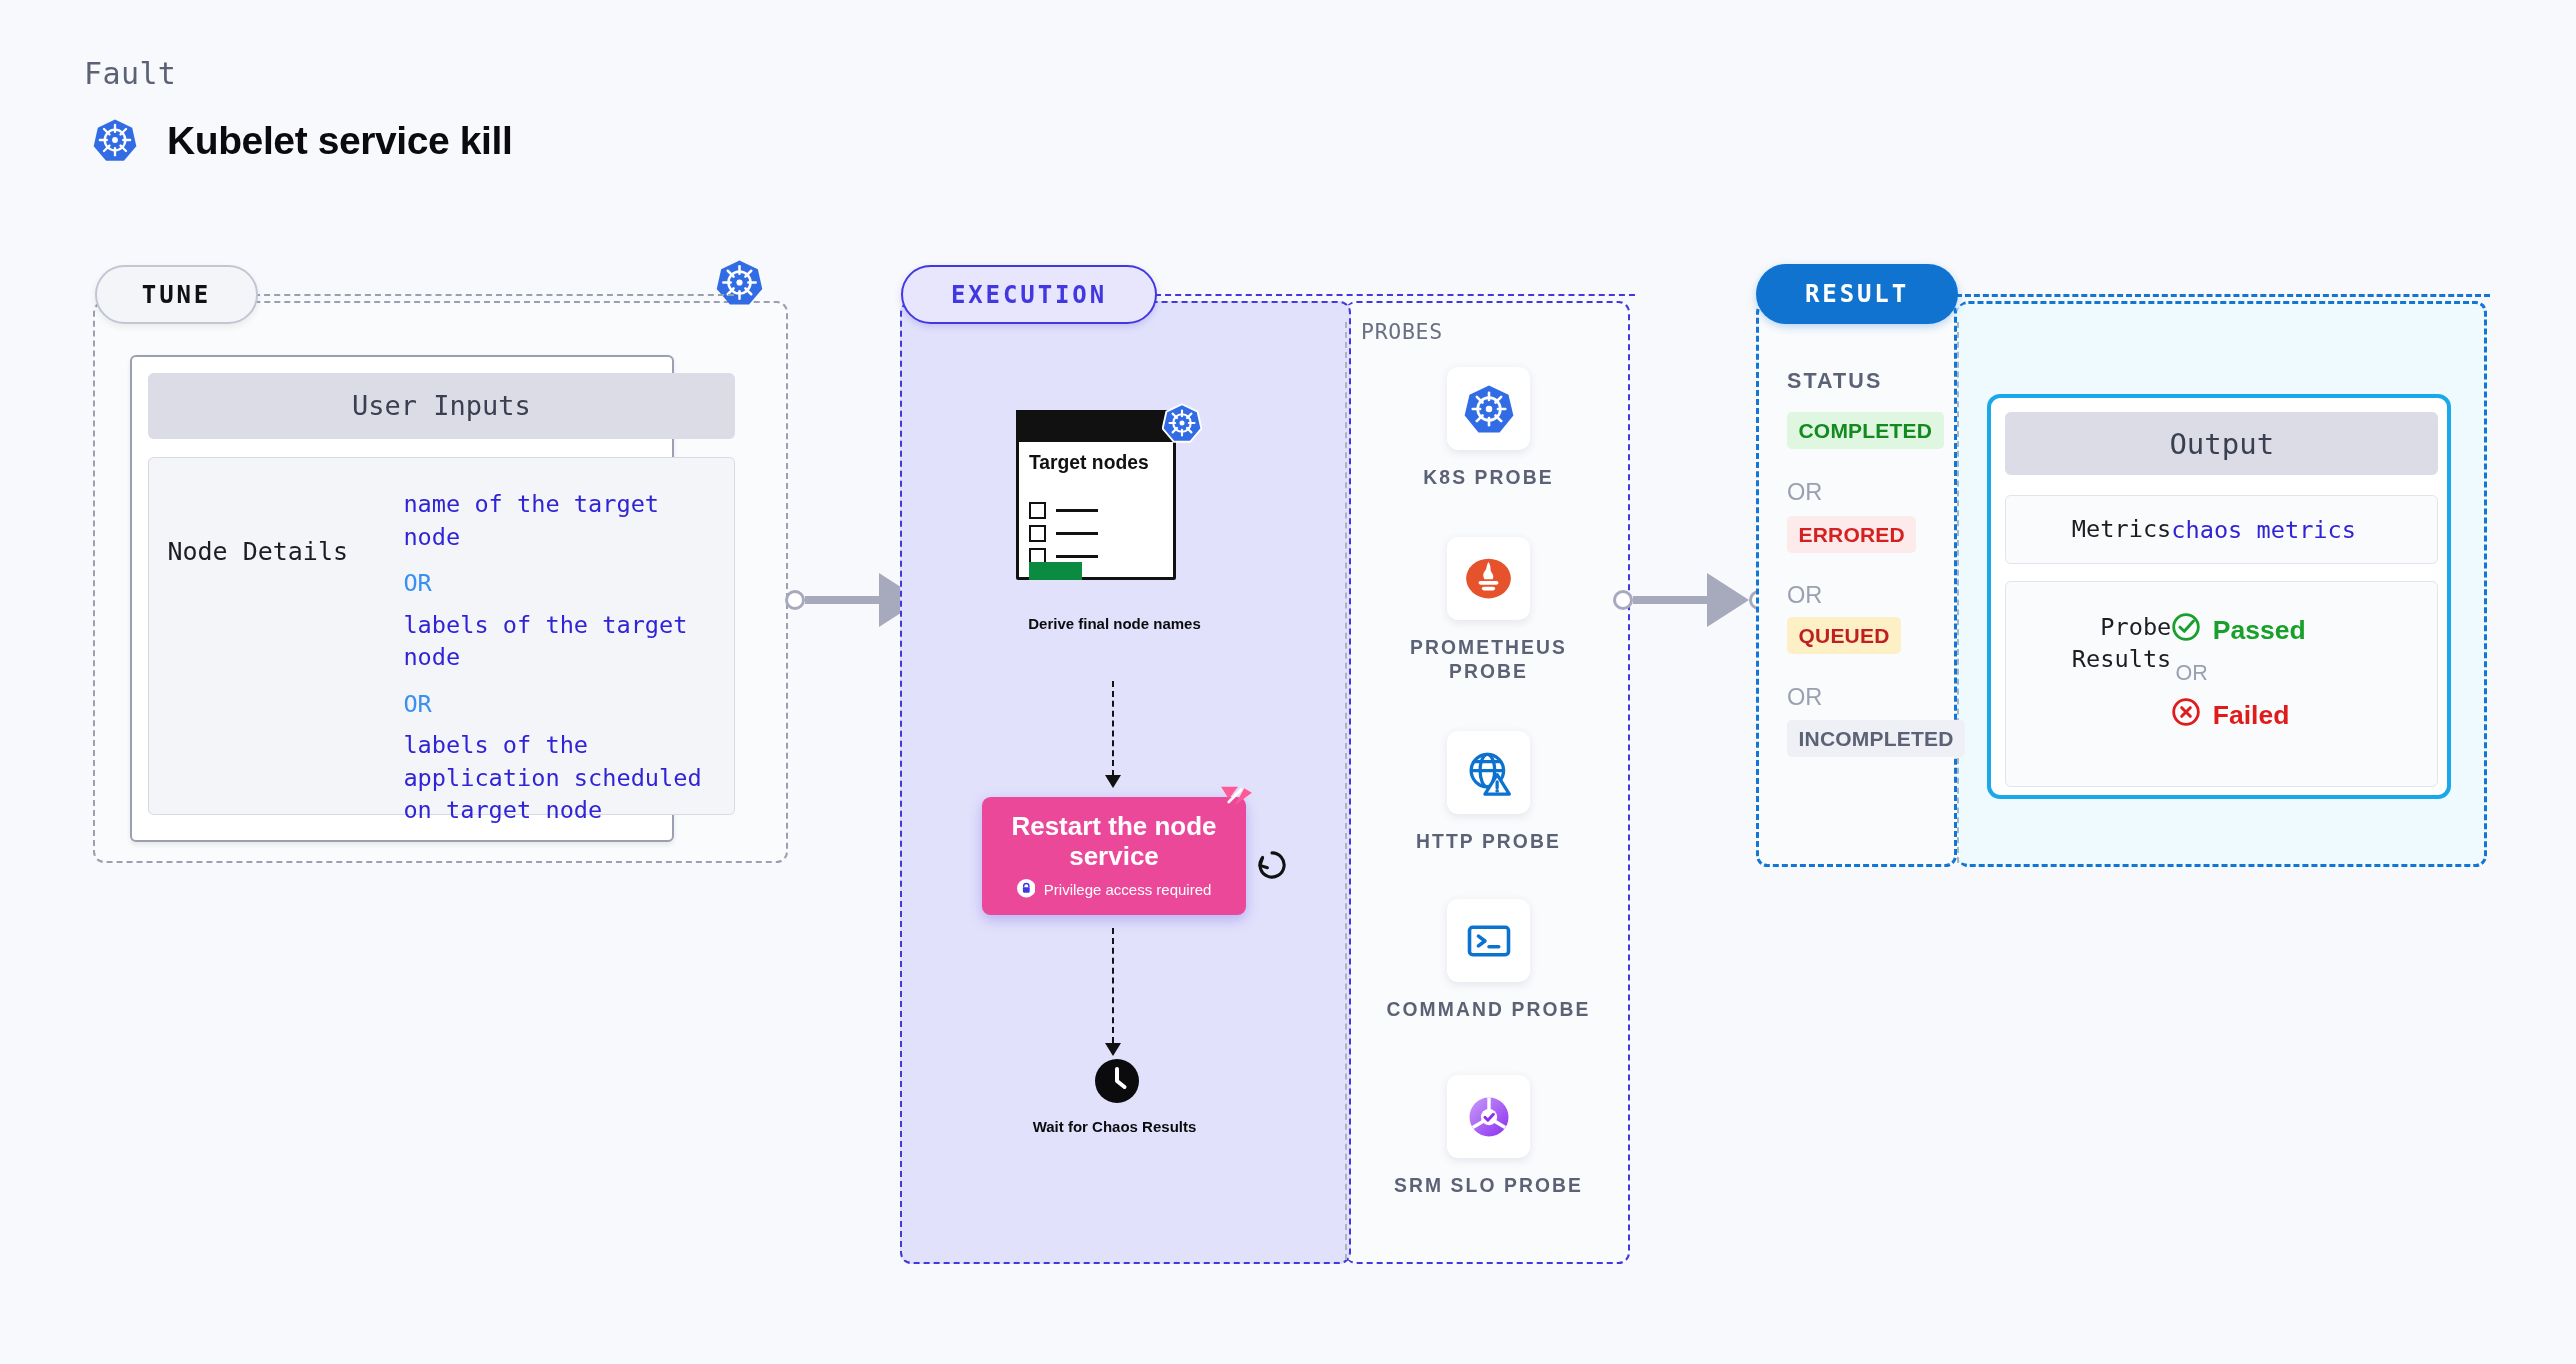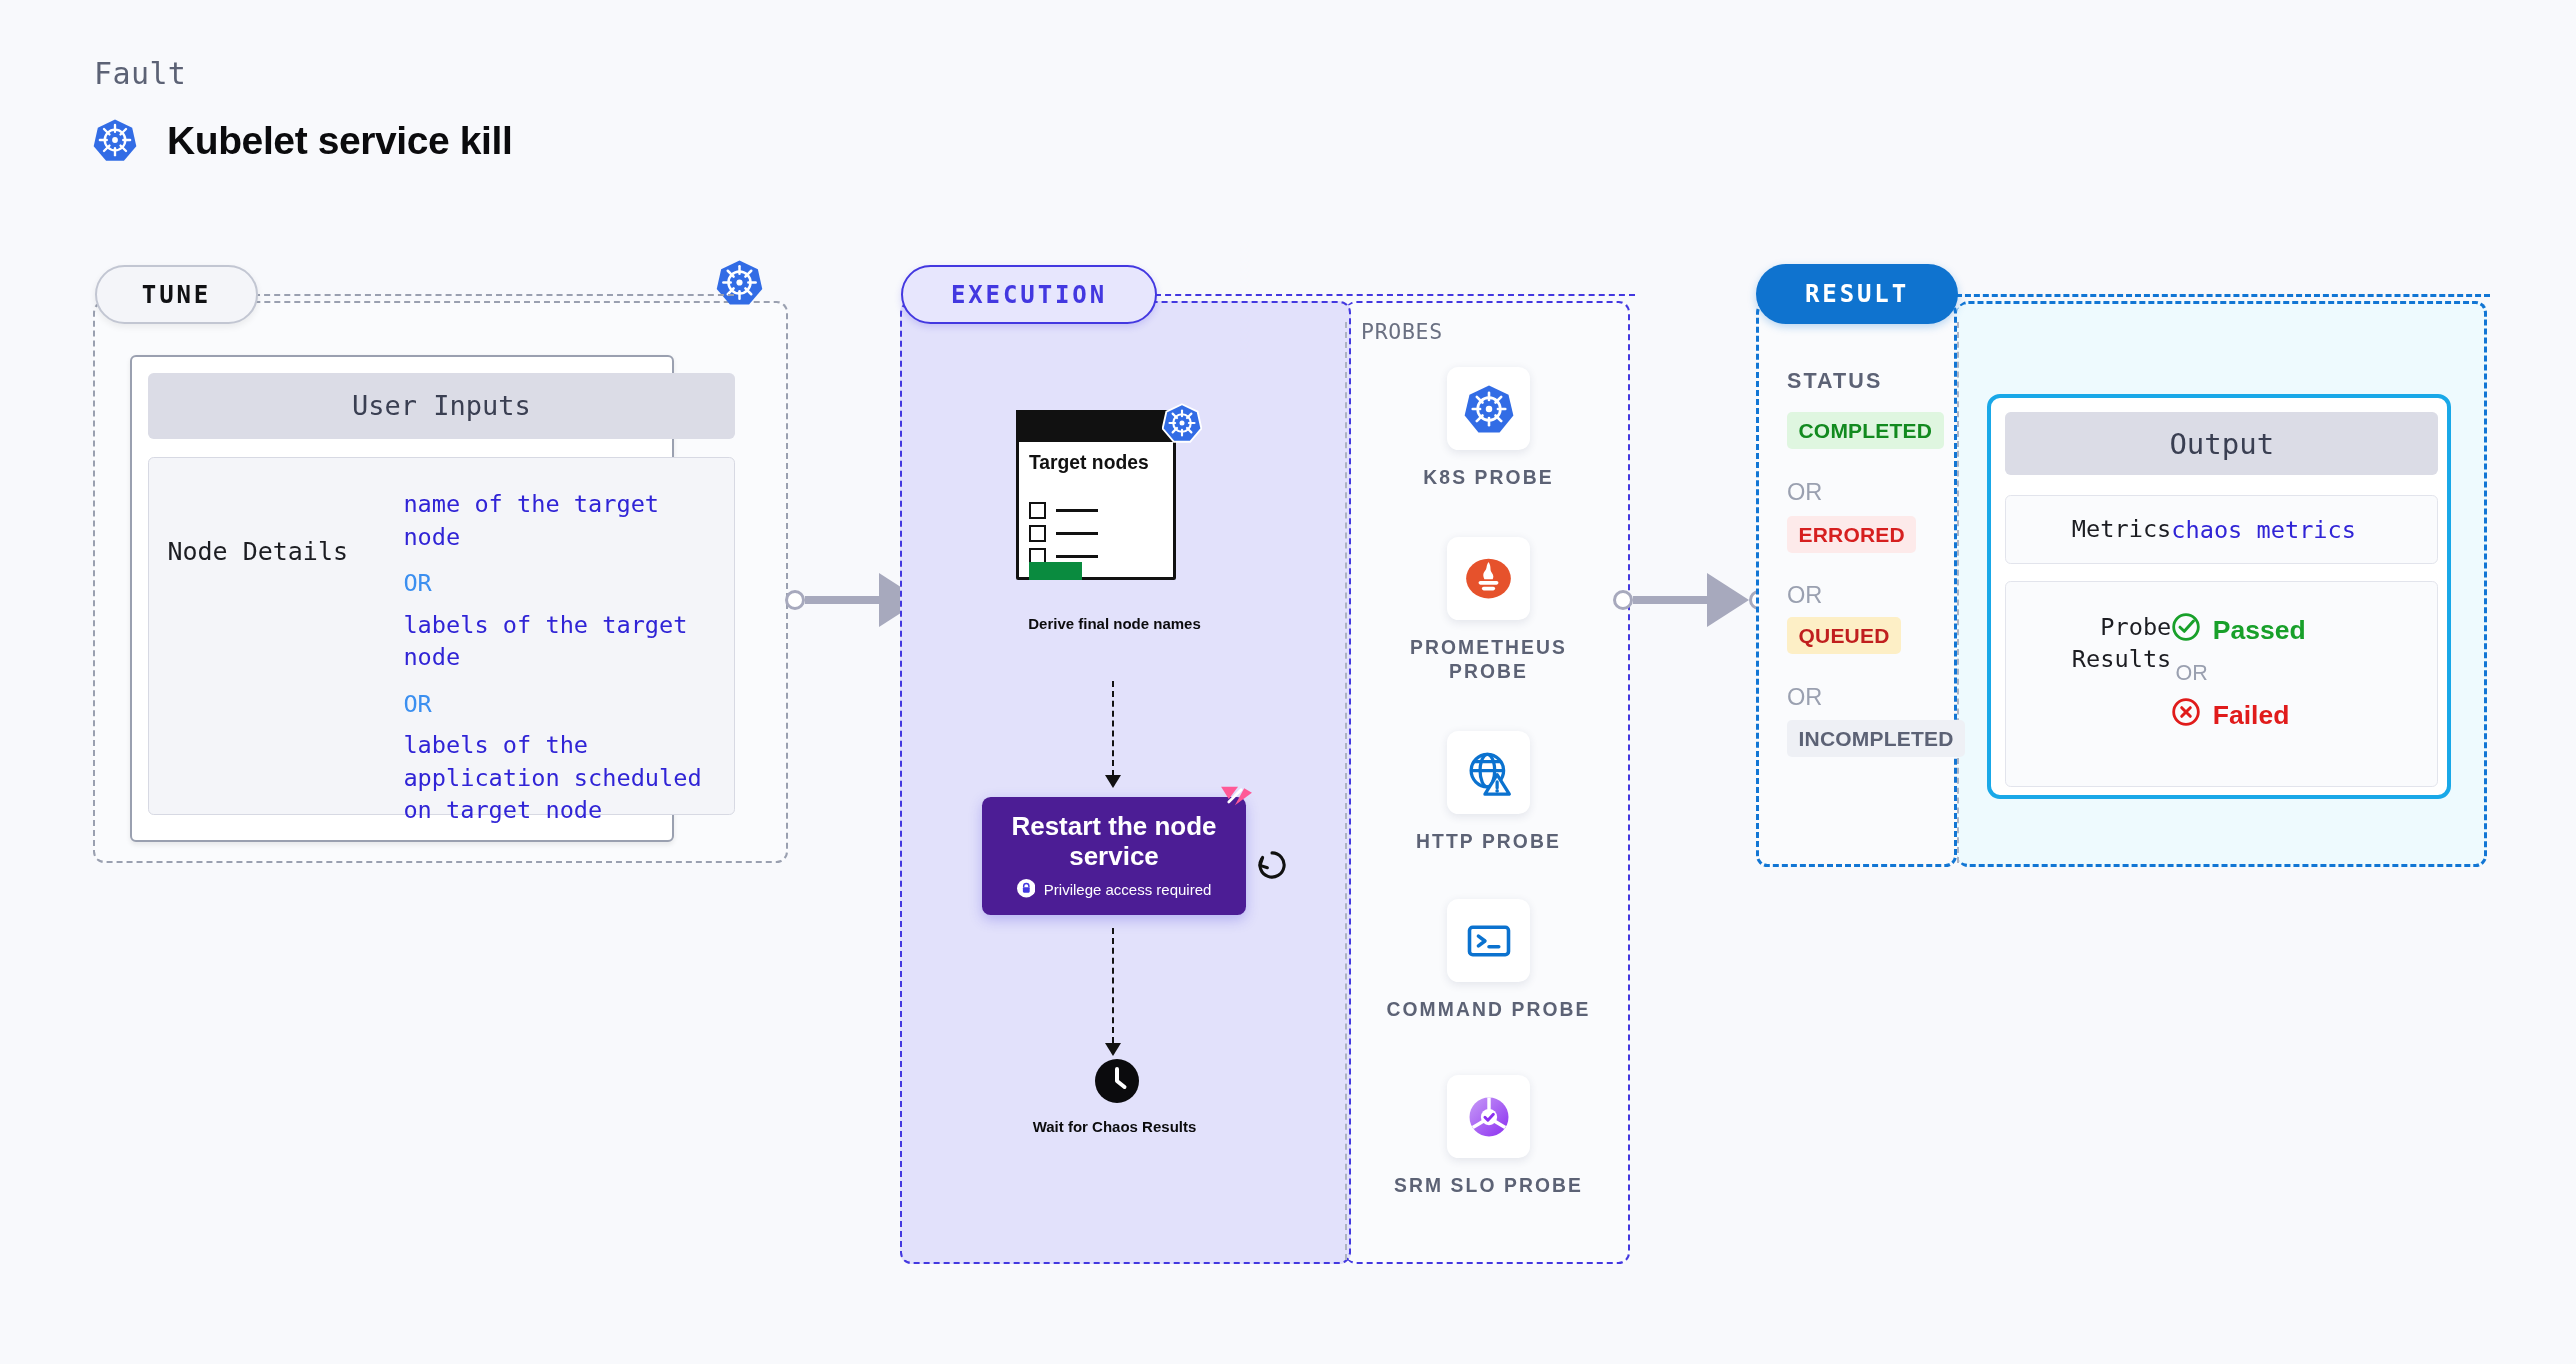--- a/index.html
+++ b/index.html
@@ -6,21 +6,21 @@
   html, body {
     width: 2576px; height: 1365px;
     background: #f8f9fc;
     font-family: "Liberation Sans", sans-serif;
     overflow: hidden;
   }
   .stage { position: relative; width: 2576px; height: 1365px; }
 
   
   .fault-label {
-    position: absolute; left: 94px; top: 56px;
+    position: absolute; left: 84px; top: 56px;
     font-family: "DejaVu Sans Mono", monospace;
     font-size: 30px; color: #5c6275; letter-spacing: 0.4px;
   }
   .title-row { position: absolute; left: 93px; top: 118px; display: flex; align-items: center; gap: 30px; }
   .title-text { font-size: 39px; font-weight: 700; color: #0b0b0d; letter-spacing: -0.4px; }
 
   
   .panel { position: absolute; border-radius: 11.5px; }
   .panel-pill {
     position: absolute; display: flex; align-items: center; justify-content: center;
@@ -125,21 +125,21 @@
   .doc-green { position: absolute; left: 13px; top: 152px; width: 53px; height: 18px; background: #0a8b3f; }
 
   .node-label { position: absolute; text-align: center; font-size: 15px; font-weight: 700;
     color: #0b0b0d; line-height: 1.2; }
 
   .arrow-v { position: absolute; width: 0; border-left: 2.9px dashed #111; }
   .arrow-head { position: absolute; width: 0; height: 0;
     border-left: 8.6px solid transparent; border-right: 8.6px solid transparent; border-top: 13px solid #111; }
 
   .purple-box { position: absolute; left: 982px; top: 797px; width: 264px; height: 118px;
-    background: #4c1d95; border-radius: 8.6px;
+    background: #ec4899; border-radius: 8.6px;
     box-shadow: 0 4.3px 13px rgba(67,56,224,.28);
     display: flex; flex-direction: column; align-items: center; justify-content: center; gap: 7.2px; }
   .purple-title { color: #fff; font-size: 26px; font-weight: 700; line-height: 1.14; text-align: center; }
   .priv-row { display: flex; align-items: center; gap: 8.6px; }
   .priv-text { color: #fff; font-size: 15px; }
 
   .clock-node { position: absolute; left: 1095px; top: 1059px; width: 44px; height: 44px; }
 
   
   .probe { position: absolute; display: flex; flex-direction: column; align-items: center; width: 215px; left: 1381px; }

